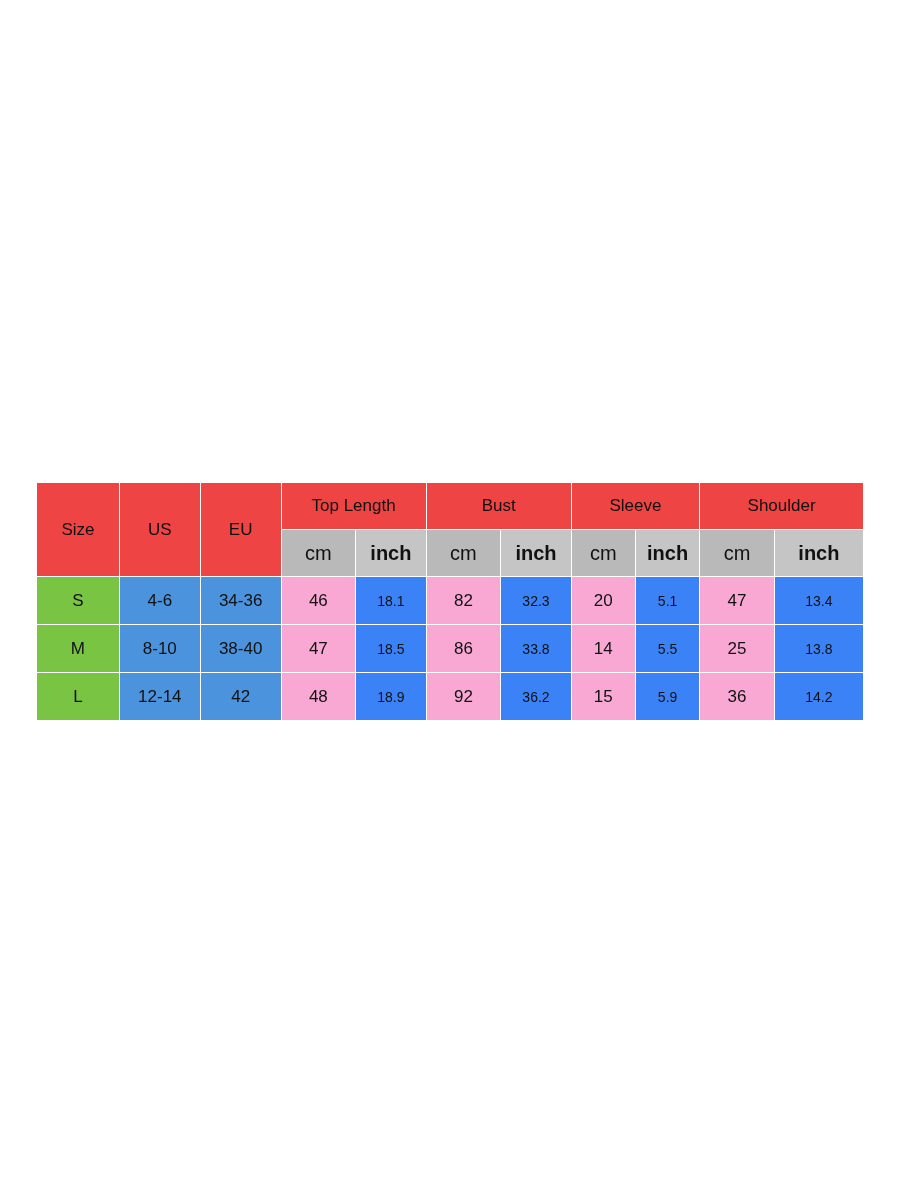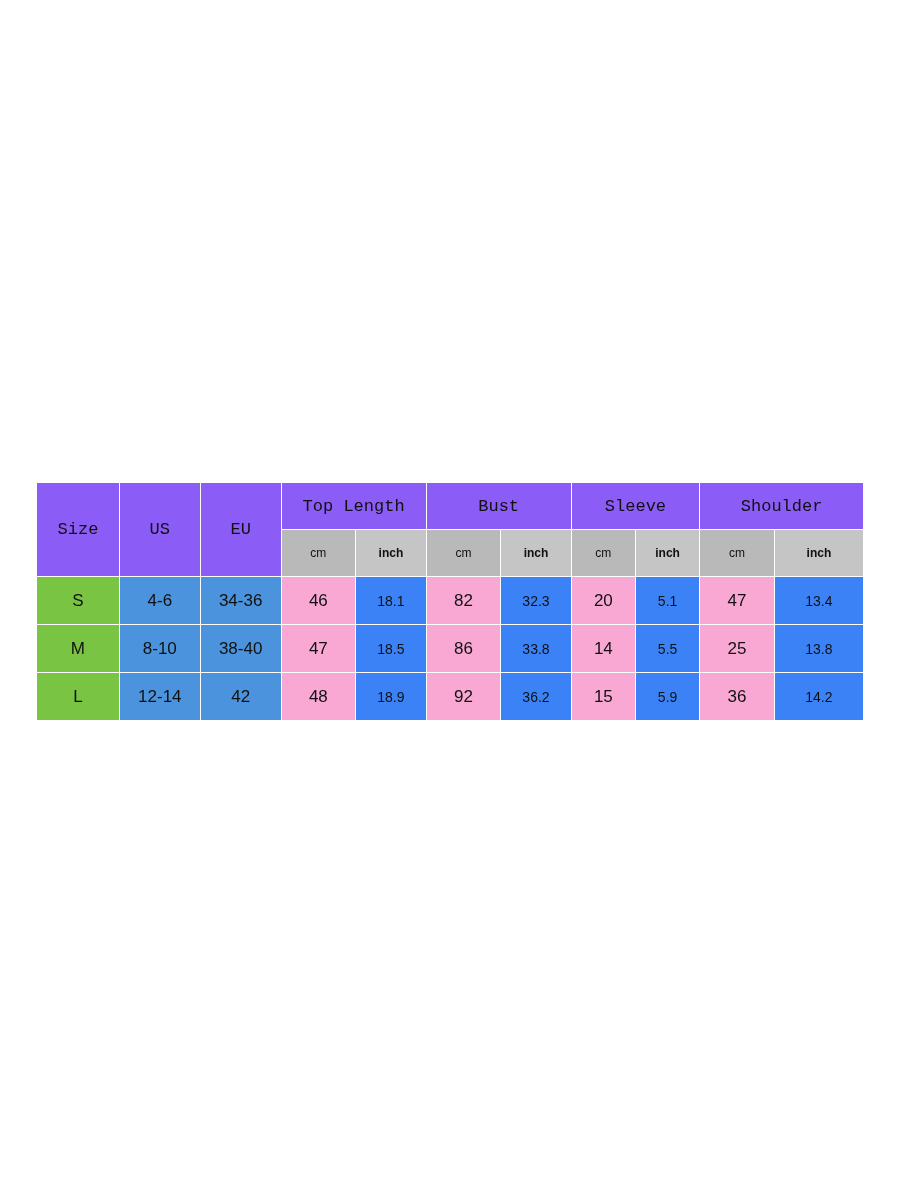--- a/index.html
+++ b/index.html
@@ -30,29 +30,28 @@
   table.size-table td,
   table.size-table th {
     border: 1px solid #ffffff;
     text-align: center;
     vertical-align: middle;
     padding: 0;
     font-weight: normal;
   }
   
   .hdr {
-    background: #8b5cf6;
+    background: #ef4444;
     font-weight: bold;
     font-size: 17px;
     height: 46px;
-    font-family: Liberation Mono, monospace;
   }
   .hdr-sub {
     background: #b9b9b9;
-    font-size: 12px;
+    font-size: 20px;
     height: 46px;
   }
   .hdr-sub.light {
     background: #c5c5c5;
     font-weight: bold;
   }
   
   .c-size {
     background: #79c543;
     font-weight: bold;

